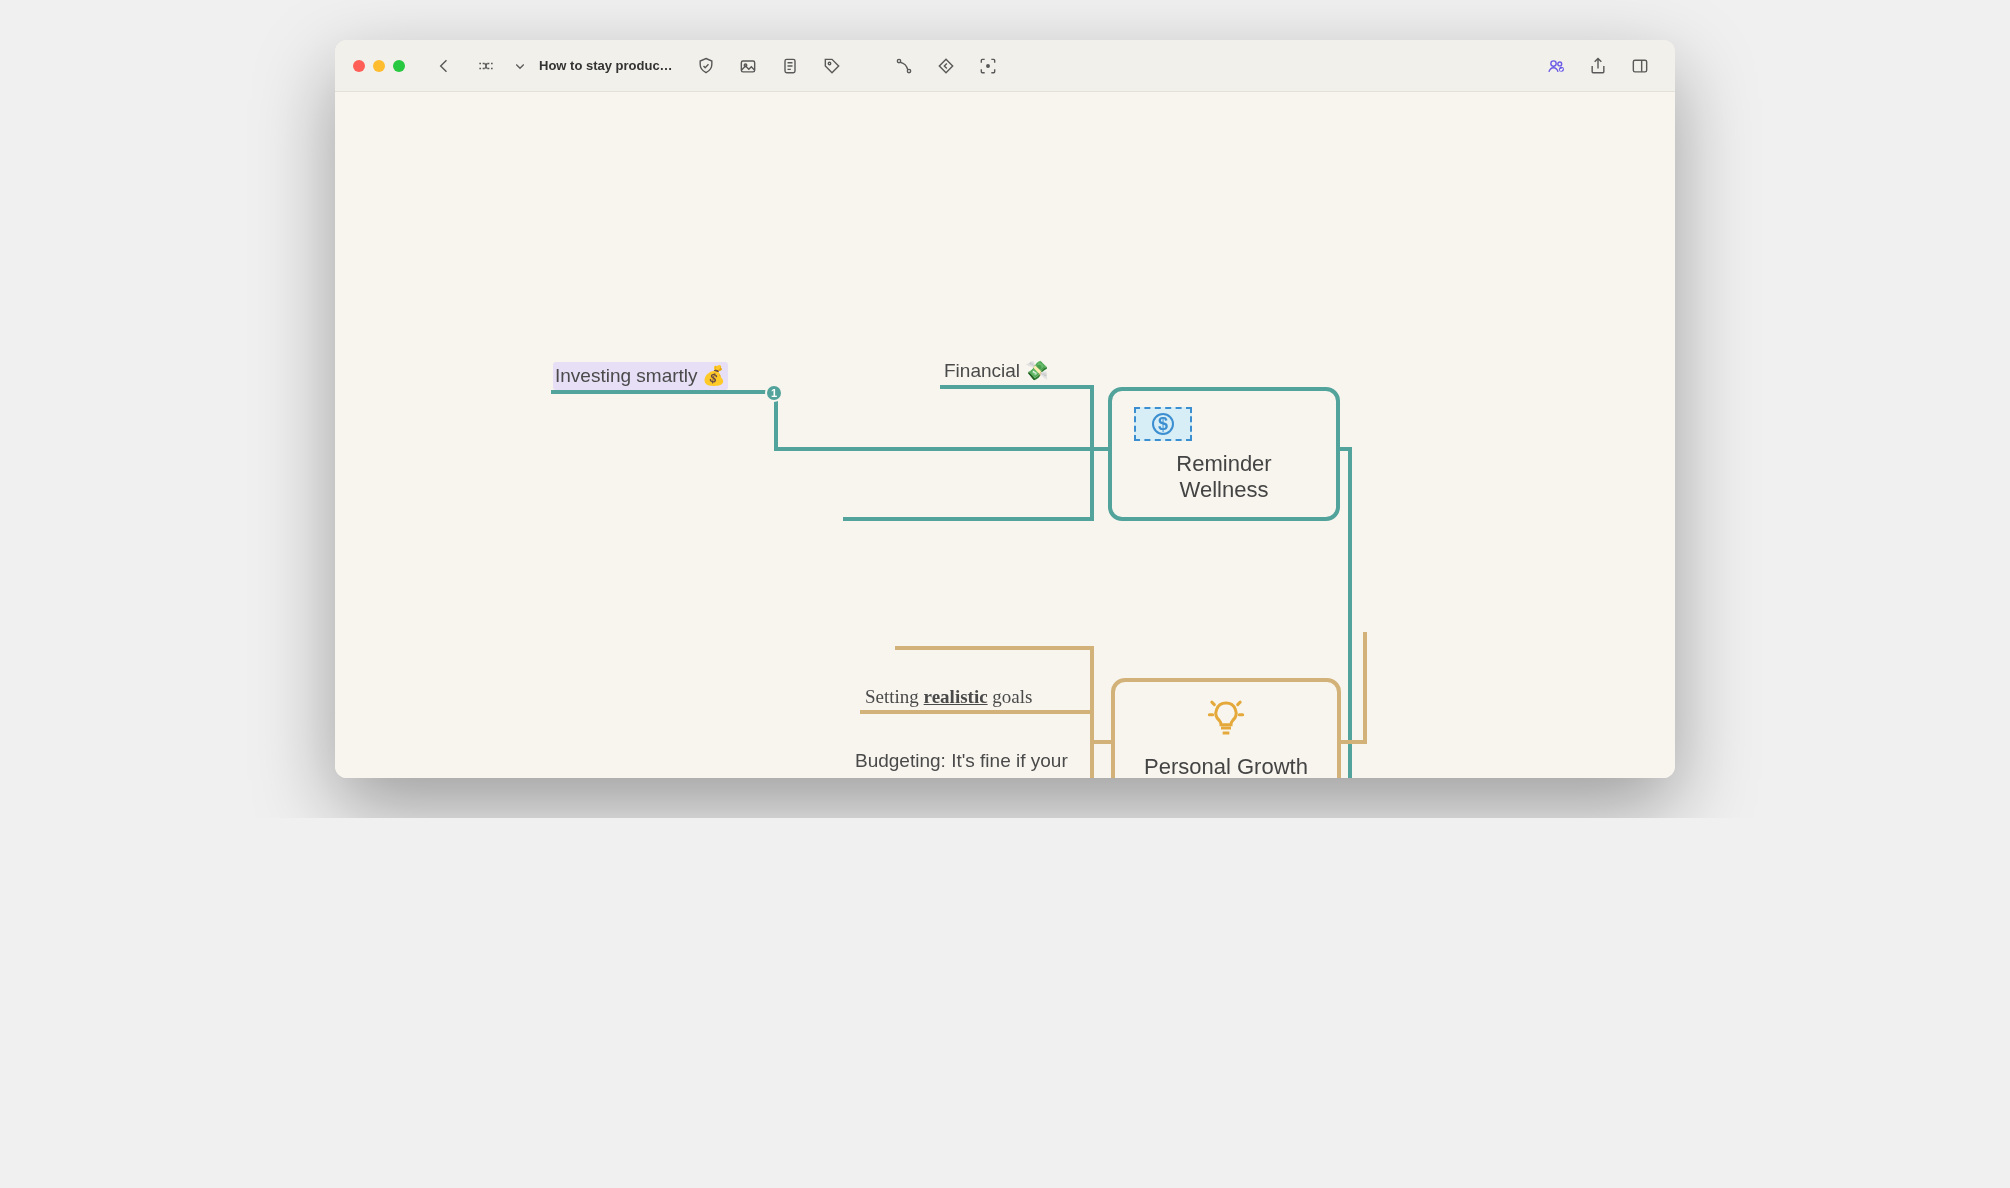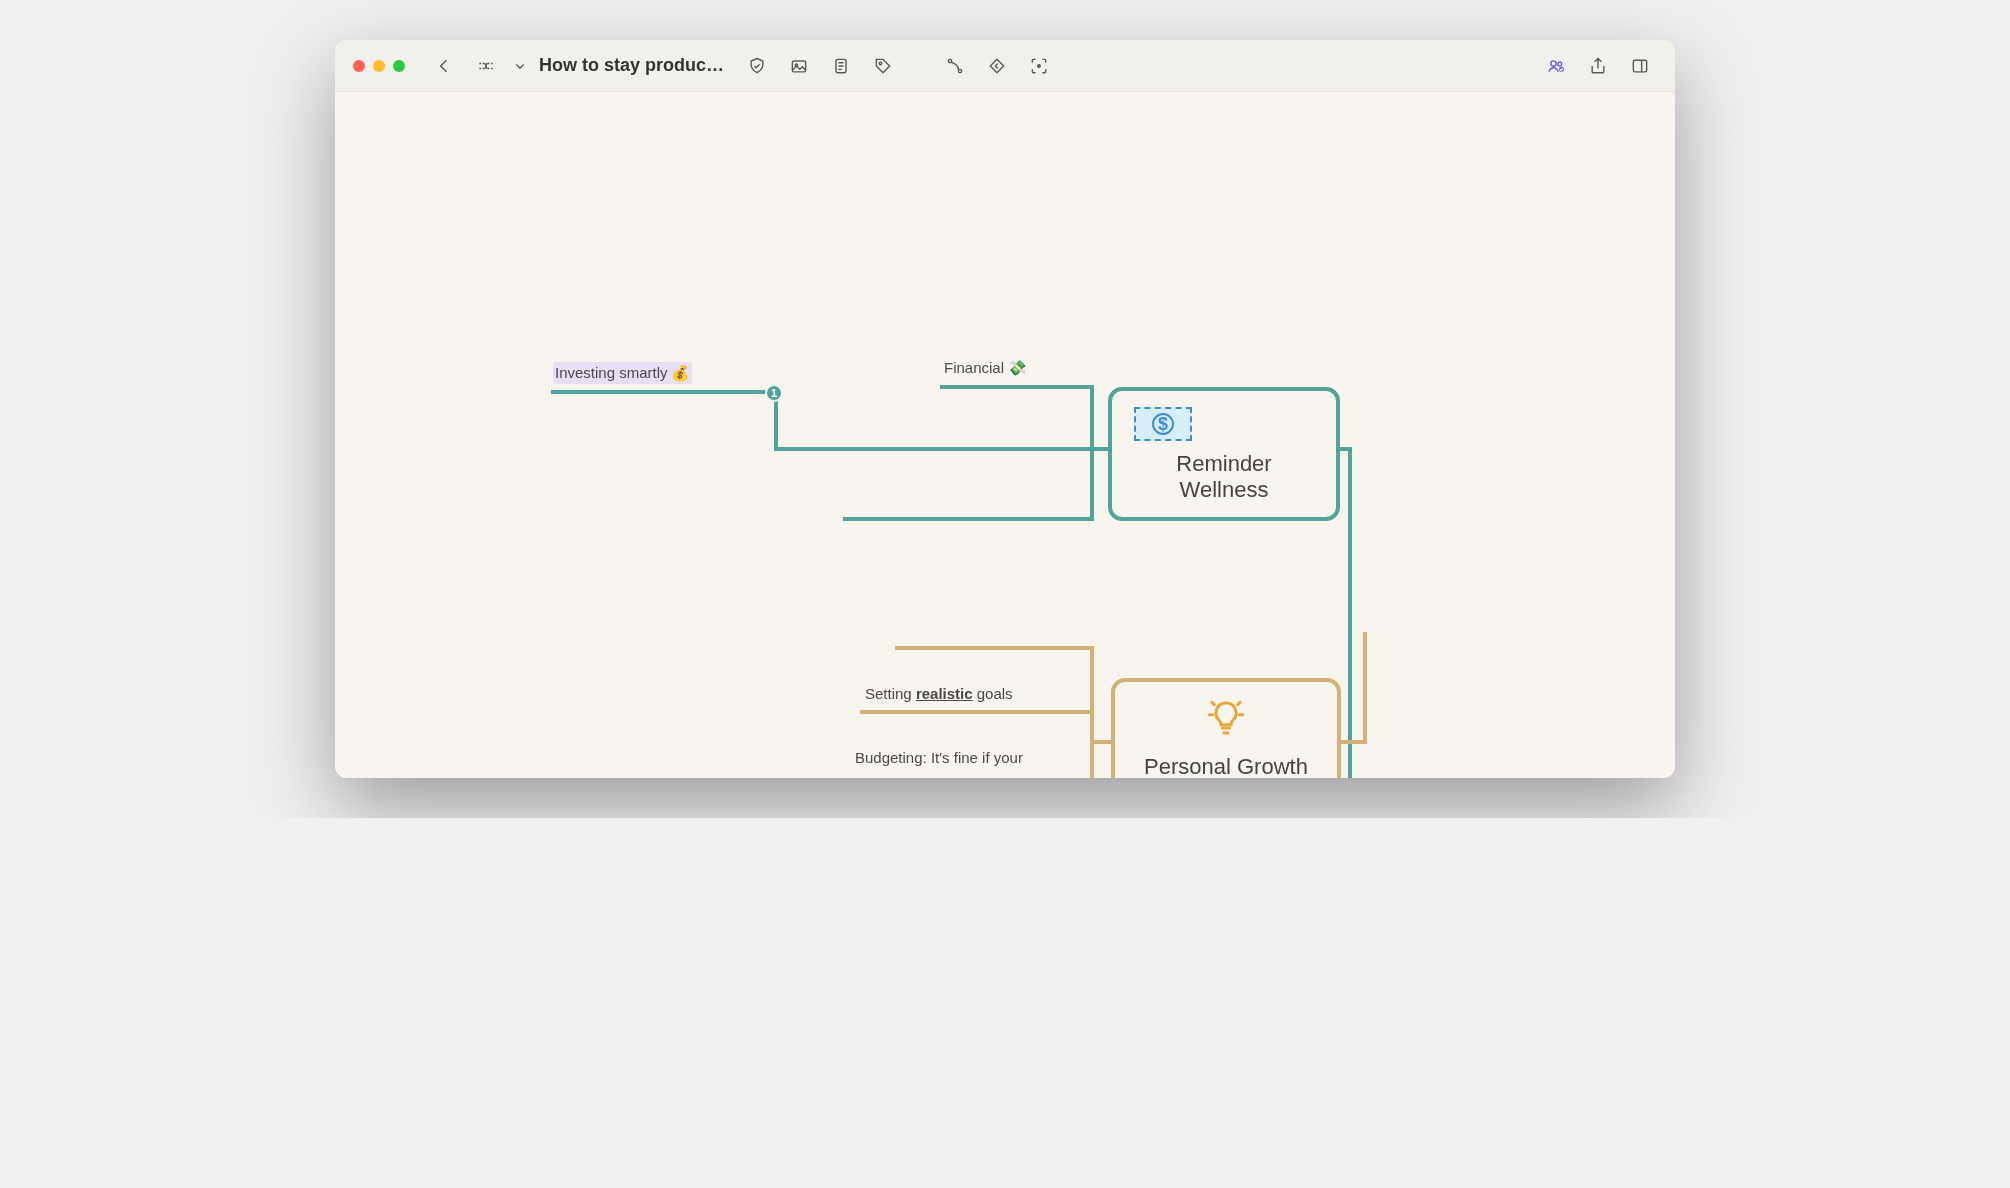--- a/index.html
+++ b/index.html
@@ -35,21 +35,21 @@
   .dot.green { background: #28c840; }
   .tb-btn {
     width: 34px; height: 34px;
     border-radius: 6px;
     display: flex; align-items: center; justify-content: center;
     color: #595959;
     cursor: pointer;
   }
   .tb-btn svg { width: 20px; height: 20px; stroke: currentColor; fill: none; stroke-width: 1.7; }
   .doc-title {
-    font-size: 18px;
+    font-size: 13px;
     font-weight: 600;
     color: #333;
     margin: 0 8px 0 2px;
     white-space: nowrap;
     max-width: 220px;
     overflow: hidden;
     text-overflow: ellipsis;
   }
   .tb-spacer { flex: 1; }
   .collab-icon { color: #6b5ce7; }
@@ -75,21 +75,21 @@
   }
   .card .card-icon {
     display: block;
     margin: 4px auto 10px;
   }
   .card.teal { border-color: #52a39b; }
   .card.tan  { border-color: #d3b27a; }
 
   .leaf {
     position: absolute;
-    font-size: 15px;
+    font-size: 19px;
     color: #4a4a4a;
     max-width: 240px;
     line-height: 1.35;
   }
   .leaf.sel {
     background: #e7dff6;
     border-radius: 3px;
     padding: 1px 2px;
   }
   .underline {
@@ -271,21 +271,21 @@
       <span class="card-icon">
         <span class="bill">
             <span>$</span>
           </span>
       </span>
       <span>Reminder Wellness</span>
     </div>
 
     <div class="underline tan" style="left:560px; top:554px; width:199px;"></div>
 
-    <div class="leaf" style="left:530px; top:592px;">
+    <div class="leaf" style="left:530px; top:592px;font-family:Liberation Serif, serif;">
       <span>Setting </span><span class="bold-under">realistic</span><span> goals</span>
     </div>
     <div class="underline tan" style="left:525px; top:618px; width:234px;"></div>
 
     <div class="leaf" style="left:520px; top:656px; max-width:260px;">Budgeting: It's fine if your</div>
 
     <div class="card tan" style="left:776px; top:586px; width:230px;">
       <span class="card-icon">
         <svg width="40" height="40" viewBox="0 0 24 24" fill="none" stroke="#e4a93a" stroke-width="1.8">
           <path d="M9 18h6M10 21h4"></path>

